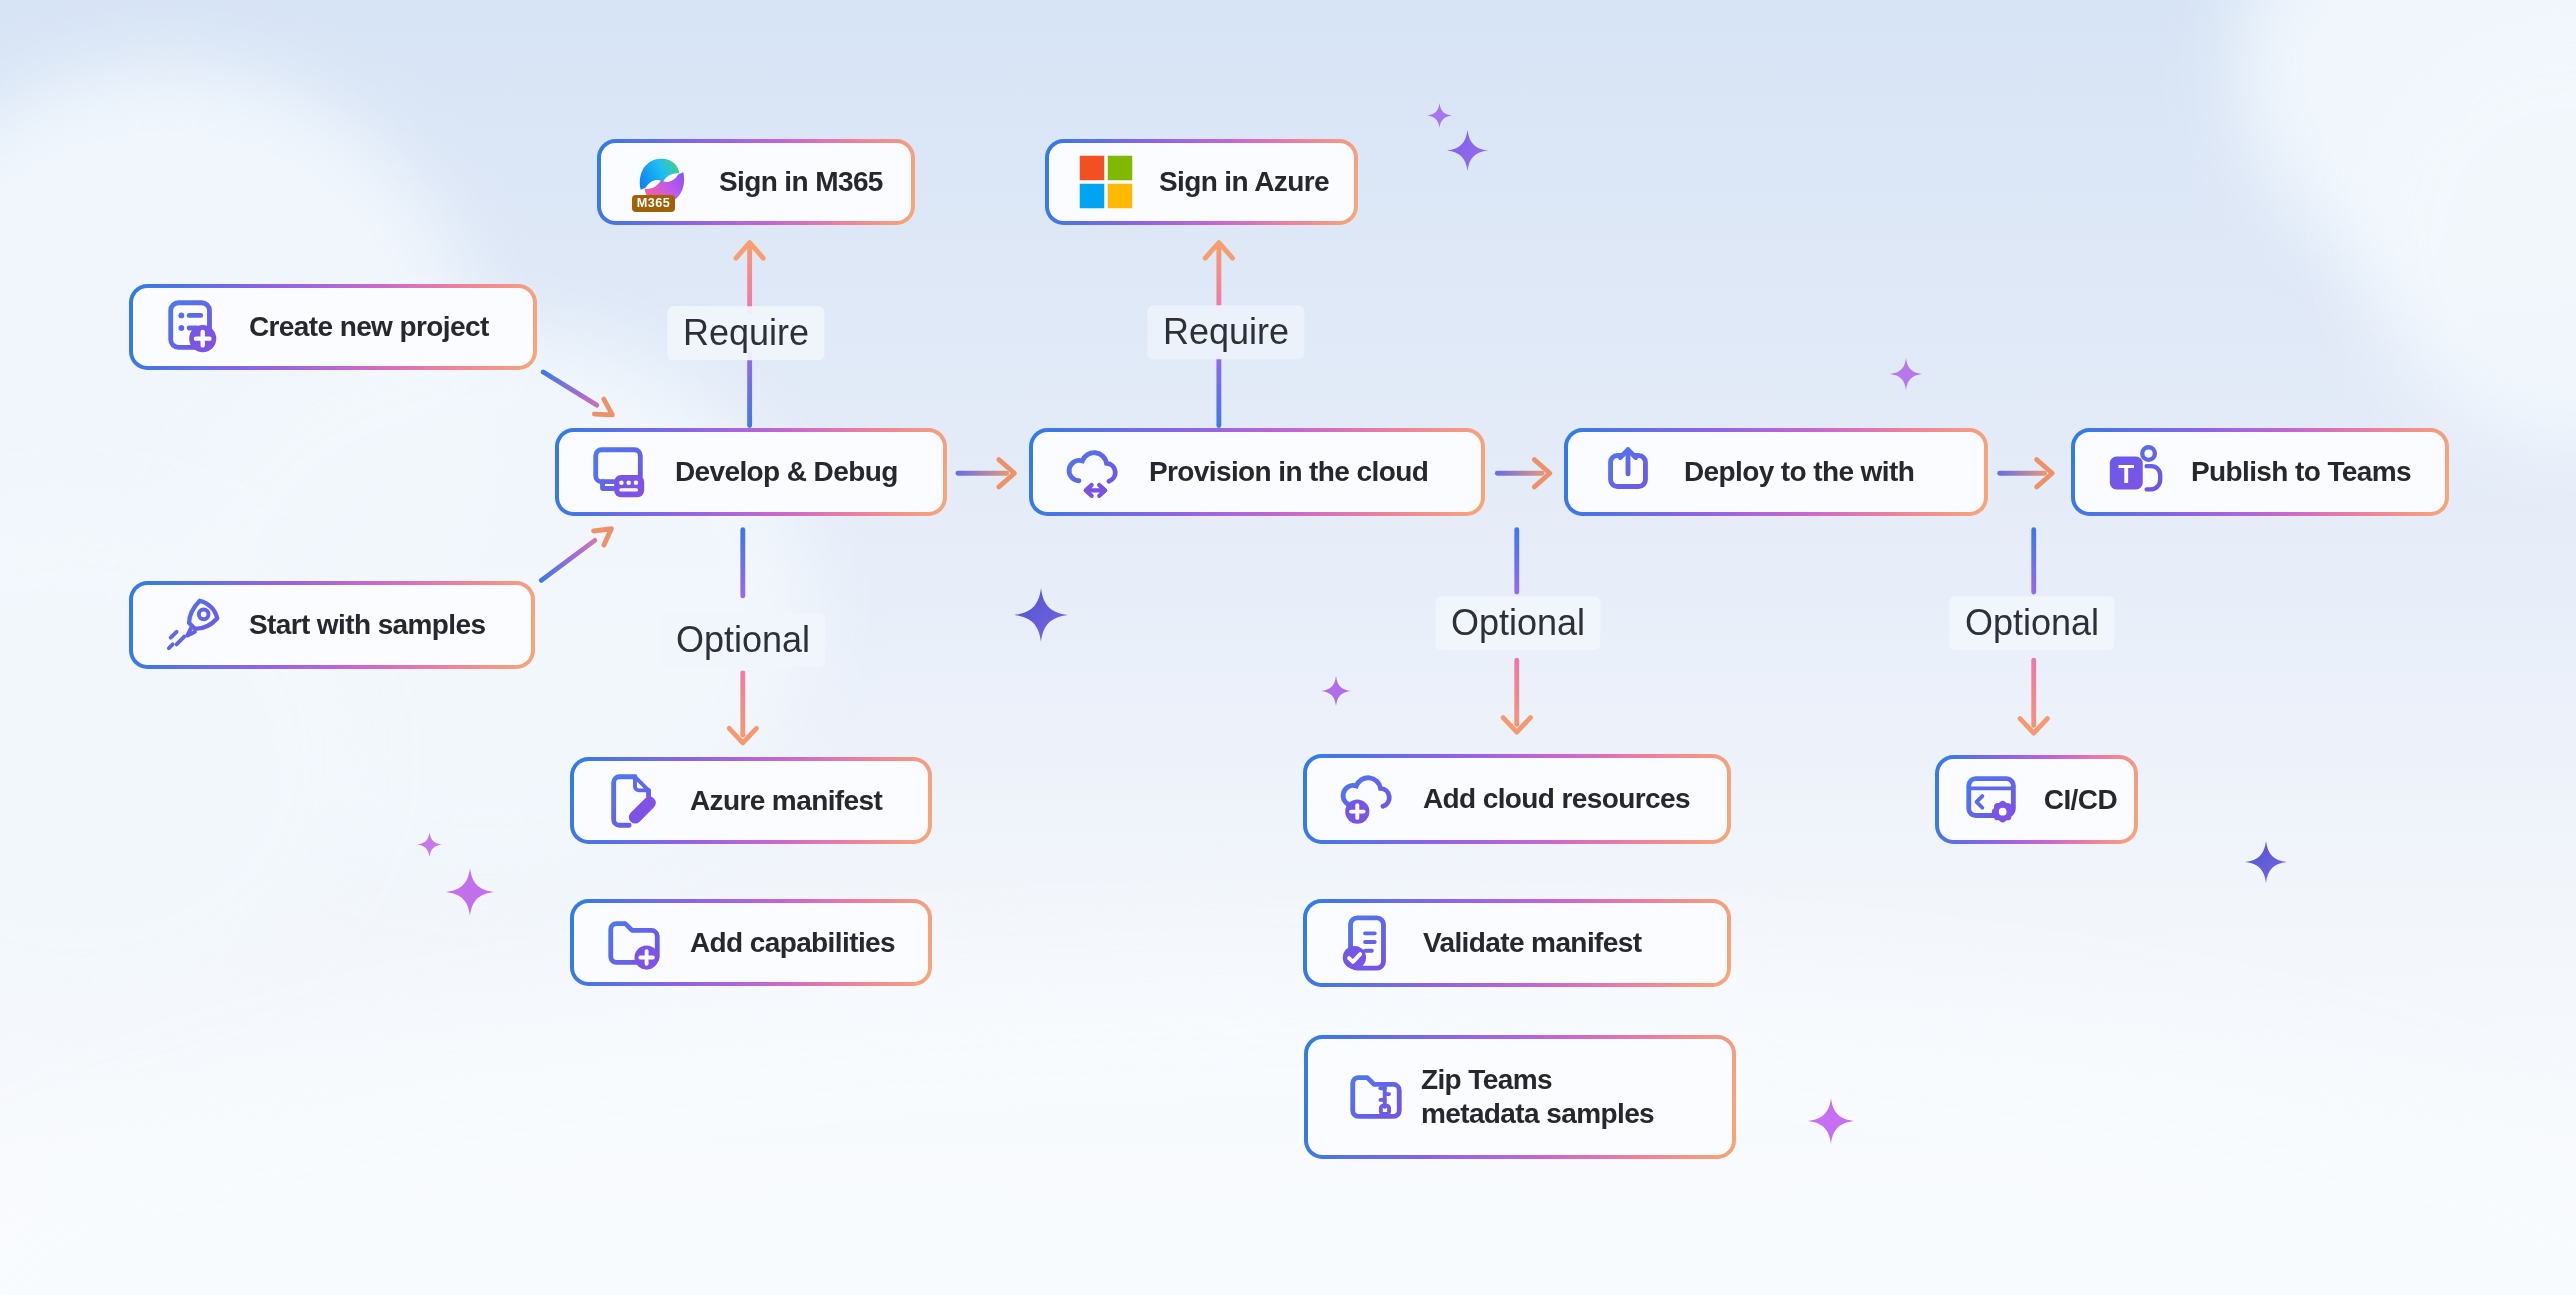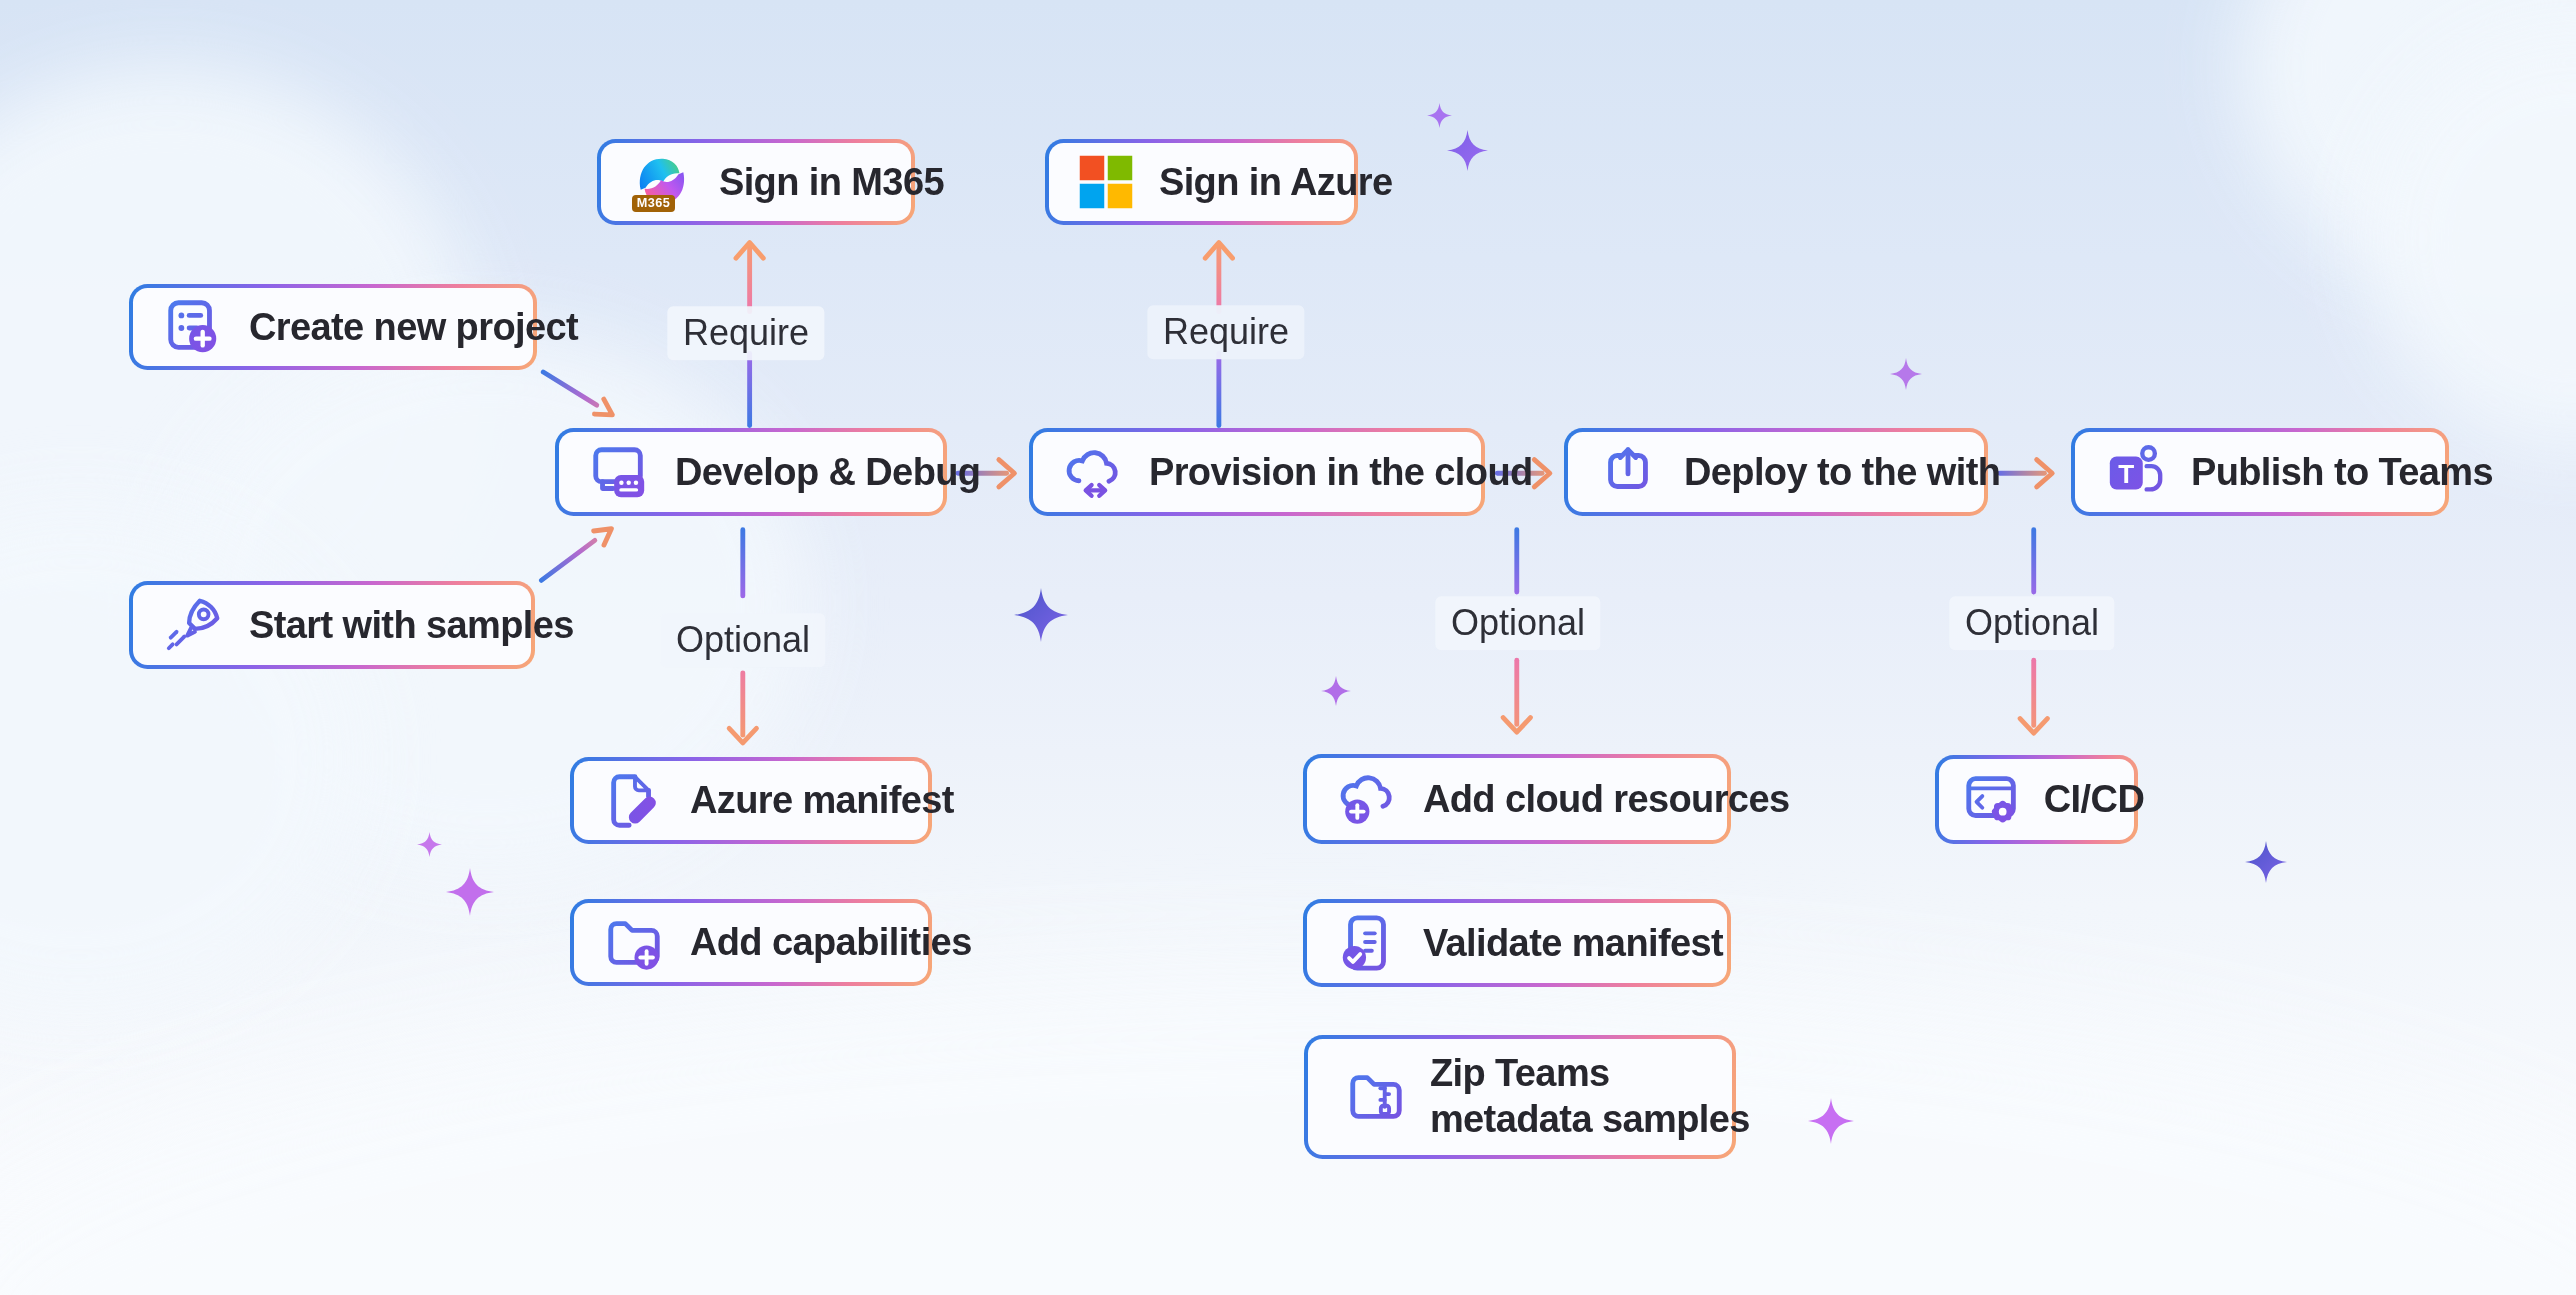--- a/index.html
+++ b/index.html
@@ -7,21 +7,21 @@
     width:2576px;height:1296px;overflow:hidden;position:relative;
     font-family:"Liberation Sans", sans-serif;
     background:linear-gradient(180deg,#d7e4f5 0%,#dee8f7 20%,#e8eef9 46%,#f2f6fb 70%,#fbfcfe 100%);
   }
   #canvas{position:absolute;left:0;top:0;width:2576px;height:1296px;}
   .cloud{position:absolute;border-radius:50%;background:#f3f8fd;filter:blur(37px);opacity:.9;}
   .node{position:absolute;border-radius:18.5px;padding:3.9px;box-sizing:border-box;
     background:linear-gradient(100deg,#2e7de2 0%,#8a63e8 32%,#c867cf 58%,#ee7f9d 78%,#f7a876 100%);}
   .node-inner{width:100%;height:100%;border-radius:14.6px;background:#fbfcff;
     display:flex;align-items:center;gap:25px;padding:0 15.6px 0 29px;box-sizing:border-box;}
-  .node-label{font-size:38px;font-weight:600;color:#27272e;letter-spacing:-0.6px;white-space:nowrap;}
+  .node-label{font-size:28px;font-weight:600;color:#27272e;letter-spacing:-0.6px;white-space:nowrap;}
   .node-label.two-line{line-height:1.2;white-space:normal;}
   .node-label.two-line span{display:block;white-space:nowrap;}
   .icon-wrap{position:relative;flex:0 0 auto;display:flex;align-items:center;justify-content:center;}
   .m365-badge{position:absolute;left:1.9px;bottom:1.9px;background:#a16207;color:#ffffff;
     font-size:12.7px;font-weight:bold;padding:1px 4.9px 1.9px;border-radius:3.9px;letter-spacing:0.5px;}
   .edge-label{position:absolute;transform:translate(-50%,-50%);font-size:36px;font-weight:500;
     color:#2e2f37;background:rgba(241,245,252,0.93);padding:5.8px 15.6px;border-radius:5.8px;white-space:nowrap;}
   .sparkle{position:absolute;}
   svg{display:block;}
   #connectors{position:absolute;left:0;top:0;pointer-events:none;}
@@ -332,21 +332,21 @@
           <line x1="30" y1="40" x2="37" y2="40" stroke="url(#ig)" stroke-width="4" stroke-linecap="round"></line>
           <circle cx="19" cy="47" r="12" fill="url(#if)"></circle>
           <polyline points="13.5,47.5 17.5,51.5 25,43.5" fill="none" stroke="#fff" stroke-width="4" stroke-linecap="round" stroke-linejoin="round"></polyline>
         </svg>
       </span>
       <span class="node-label">Validate manifest</span>
     </div>
   </div>
 
   <div class="node" style="left:1304px;top:1035px;width:432px;height:124px">
-    <div class="node-inner" style="padding-left:37px;gap:23px;">
+    <div class="node-inner" style="padding-left:37px;gap:14px;">
       <span class="icon-wrap" style="width:62px;height:62px;">
         <svg width="62" height="62" viewBox="0 0 64 64">
           <path d="M8 18 a6 6 0 0 1 6 -6 h9 l7 7 h20 a6 6 0 0 1 6 6 v21 a6 6 0 0 1 -6 6 H14 a6 6 0 0 1 -6 -6 Z" fill="none" stroke="url(#ig)" stroke-width="5" stroke-linejoin="round"></path>
           <line x1="41" y1="20" x2="41" y2="42" stroke="url(#ig)" stroke-width="4" stroke-linecap="round"></line>
           <line x1="36.5" y1="23" x2="41" y2="23" stroke="url(#ig)" stroke-width="4" stroke-linecap="round"></line>
           <line x1="41" y1="29" x2="45.5" y2="29" stroke="url(#ig)" stroke-width="4" stroke-linecap="round"></line>
           <line x1="36.5" y1="35" x2="41" y2="35" stroke="url(#ig)" stroke-width="4" stroke-linecap="round"></line>
           <rect x="37" y="41" width="8.5" height="8.5" rx="2.5" fill="none" stroke="url(#ig)" stroke-width="4"></rect>
         </svg>
       </span>

